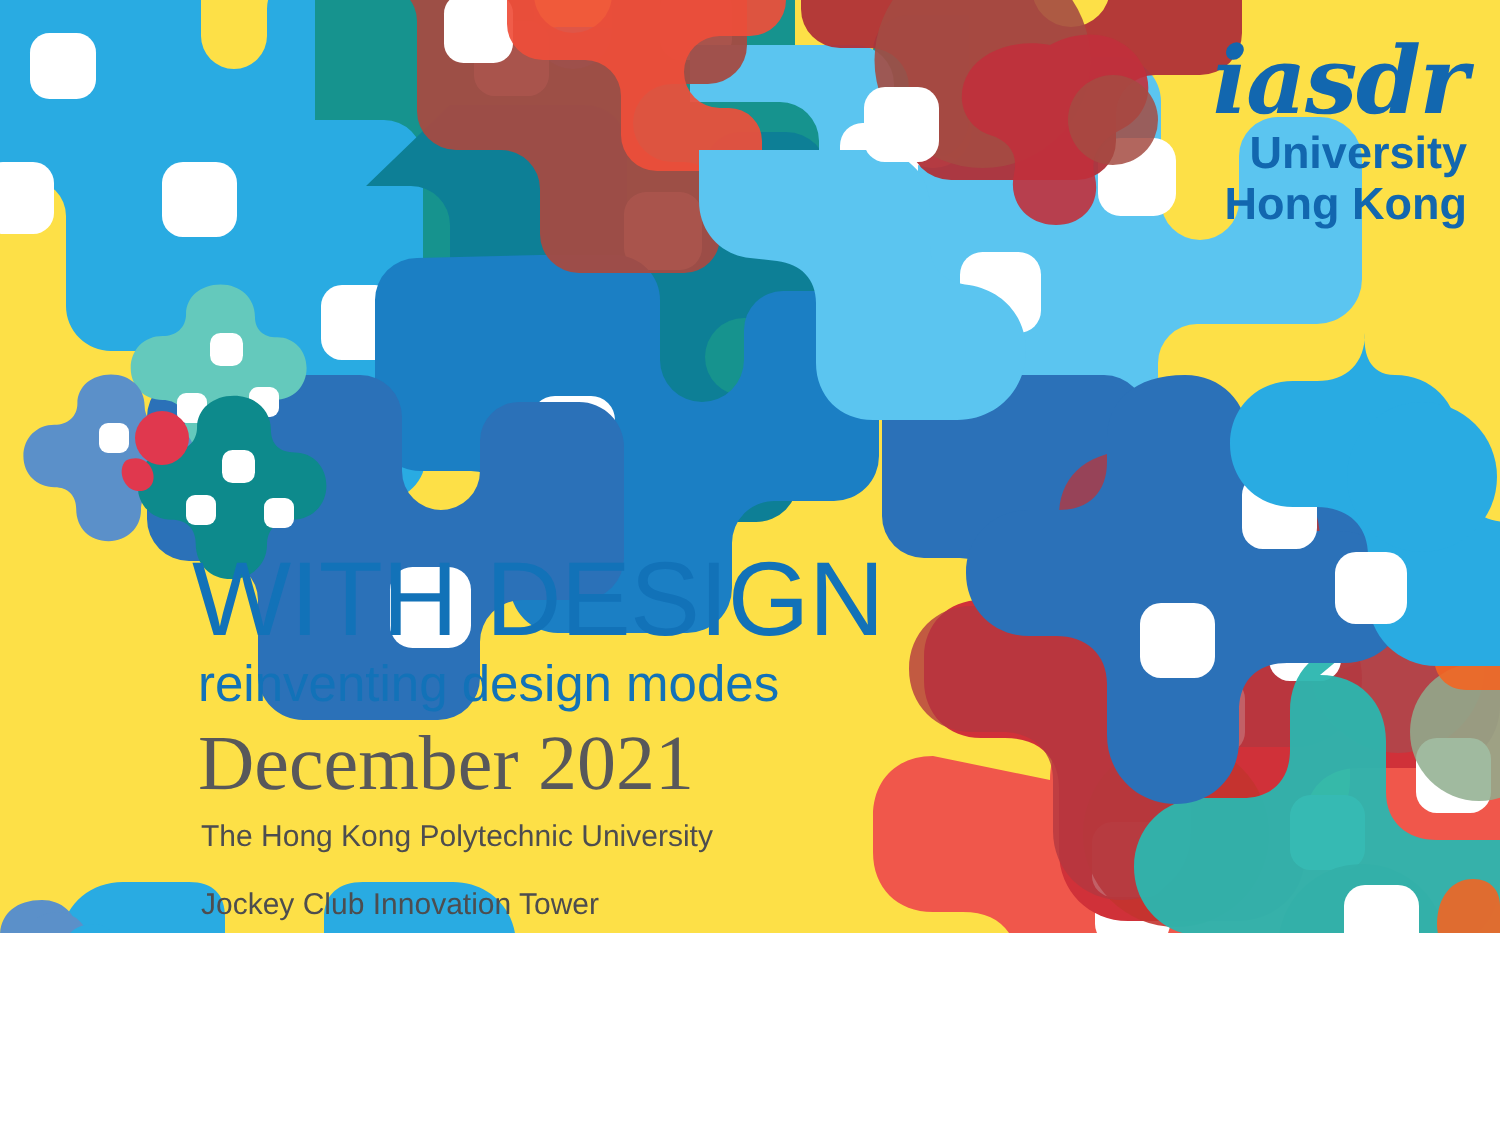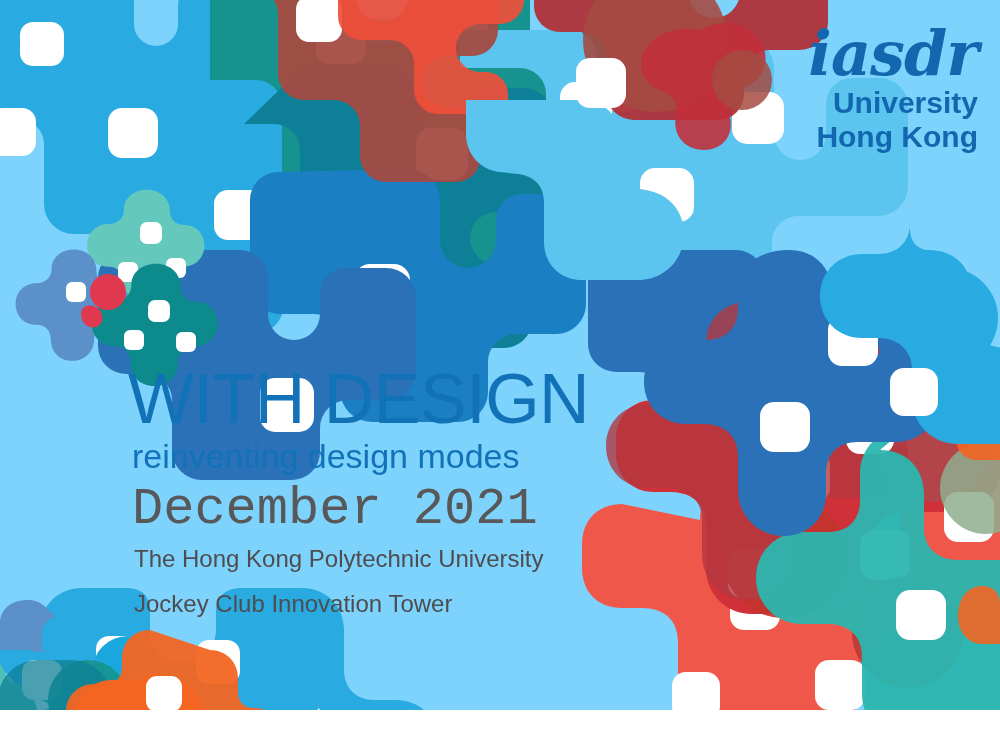--- a/index.html
+++ b/index.html
@@ -4,22 +4,22 @@
 <style>
   html,body{margin:0;padding:0;}
   body{
     width:1000px;height:750px;
     background:#ffffff;
     font-family:"Liberation Sans", sans-serif;
     overflow:hidden;
   }
   #poster{
     position:relative;
-    width:1000px;height:710px;
-    background:#7dd3fc;
+    width:1000px;height:622px;
+    background:#fde047;
     overflow:hidden;
   }
   .art-layer{
     position:absolute;left:0;top:0;
     width:1000px;height:750px;
     pointer-events:none;
   }
   
   .text-block{
     position:absolute;
@@ -39,32 +39,32 @@
   .subhead{
     font-family:"Liberation Sans", sans-serif;
     font-weight:normal;
     font-size:34px;
     line-height:40px;
     color:#1272B8;
     margin:6px 0 0 4px;
     white-space:nowrap;
   }
   .dateline{
-    font-family:Liberation Mono, monospace;
+    font-family:Liberation Serif, serif;
     font-weight:normal;
     font-size:52px;
     line-height:56px;
     color:#58585A;
     margin:6px 0 0 4px;
     white-space:nowrap;
   }
   .venue{
     font-family:"Liberation Sans", sans-serif;
     font-weight:normal;
-    font-size:24px;
+    font-size:20px;
     line-height:29px;
     color:#4D4D4F;
     margin:6px 0 0 6px;
     white-space:nowrap;
   }
   
   .iasdr-block{
     position:absolute;
     right:18px;top:22px;
     text-align:right;

